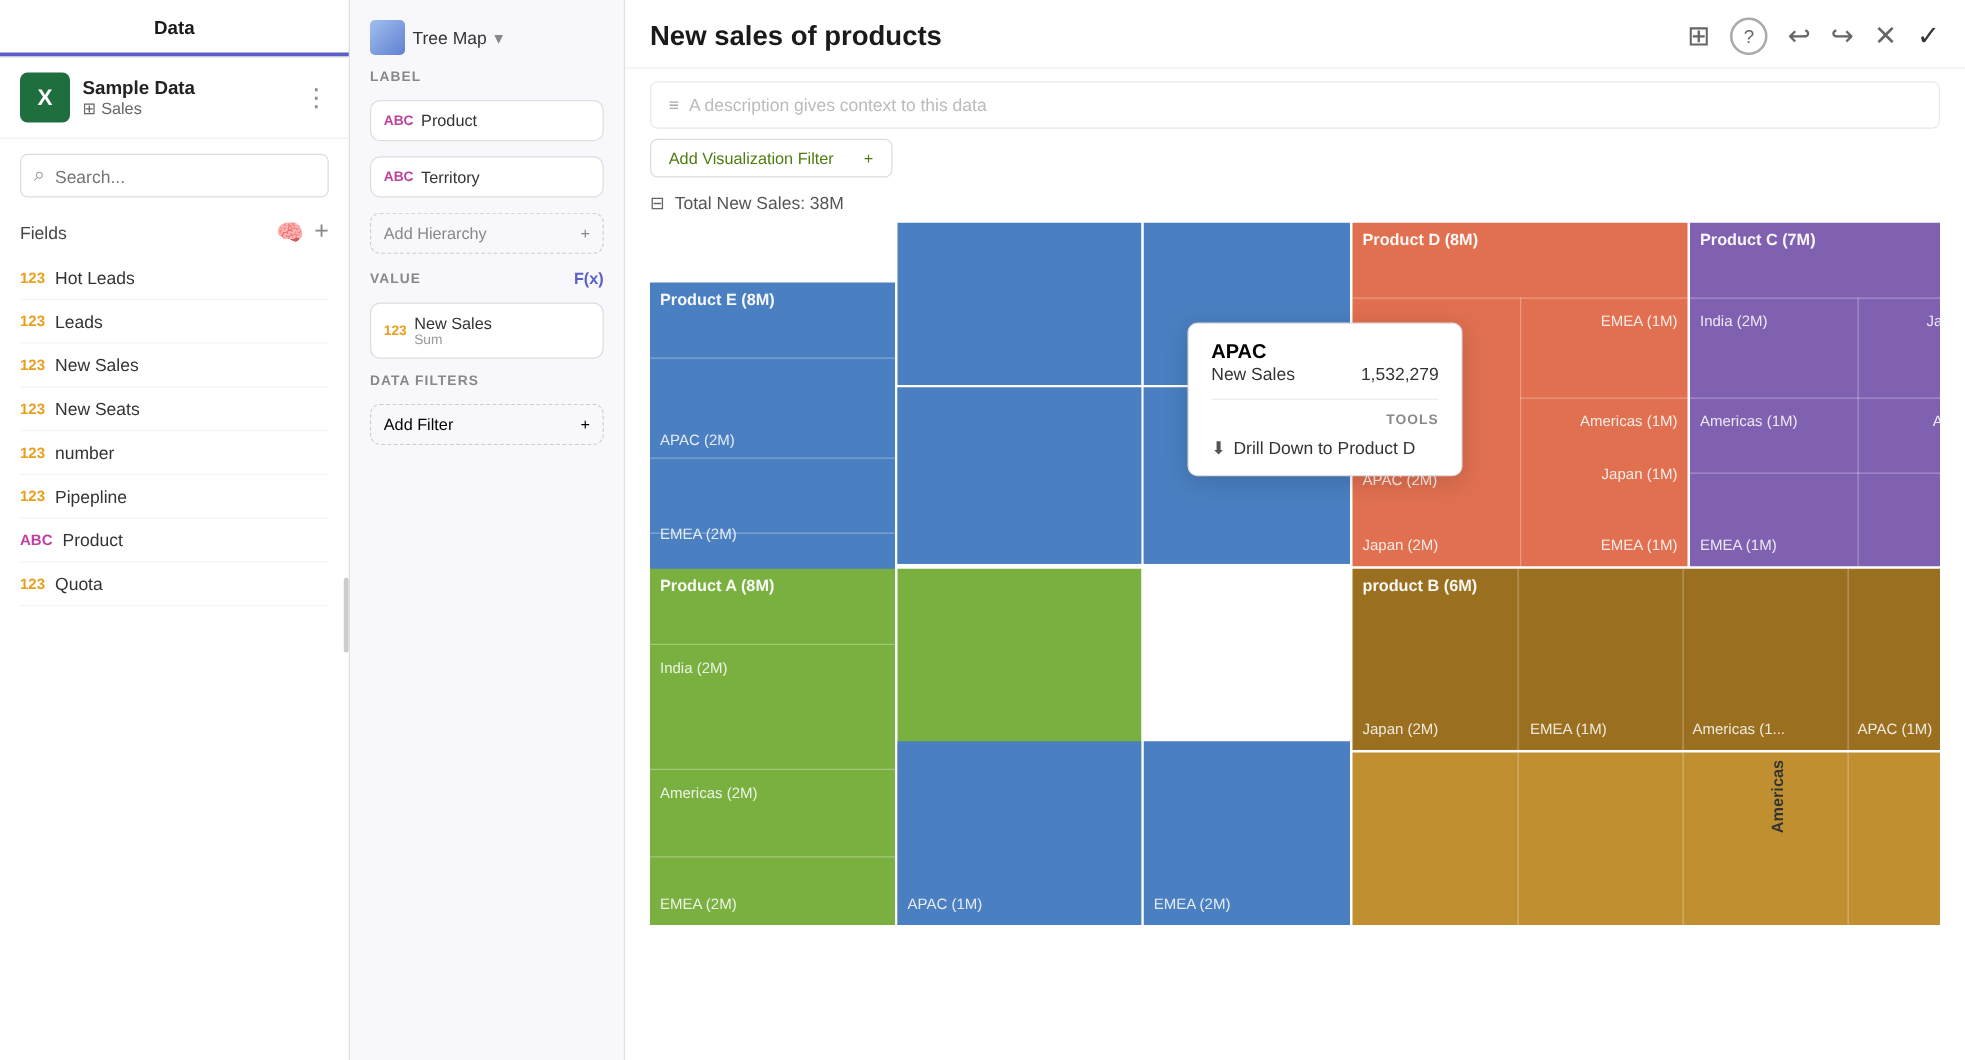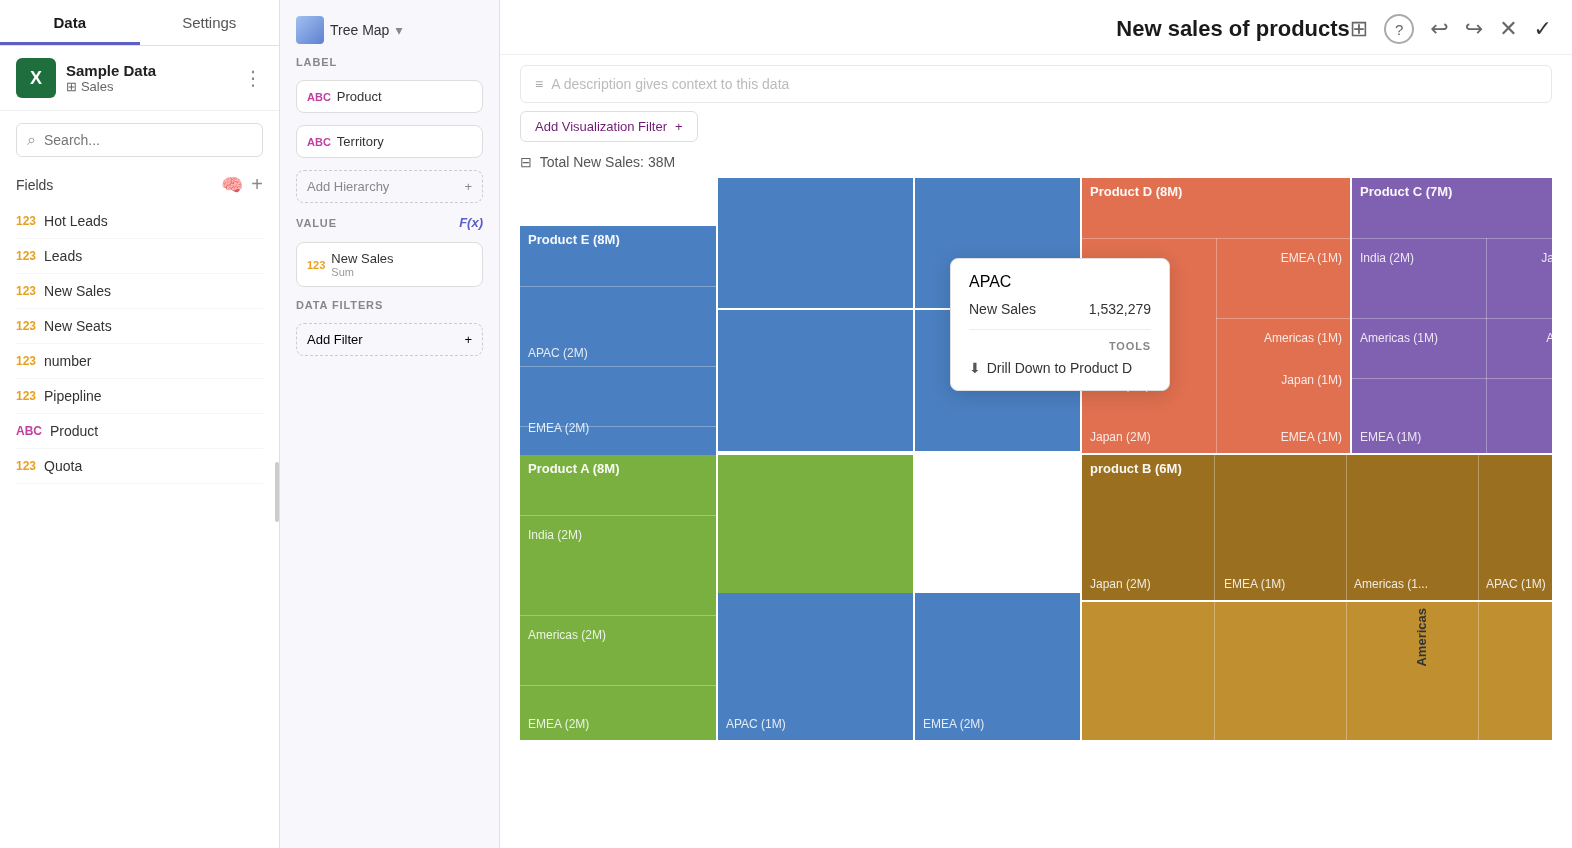--- a/index.html
+++ b/index.html
@@ -160,35 +160,35 @@
     .value-chip .sub { font-size: 11px; color: #999; display: block; }
     .add-filter {
       border: 1px dashed #ccc;
       border-radius: 8px;
       padding: 8px 10px;
       font-size: 13px; color: #000000;
       display: flex; align-items: center; justify-content: space-between;
       cursor: pointer;
     }
     .section-row { display: flex; align-items: center; justify-content: space-between; }
-    .fx-btn { color: #5b5fc7; font-size: 13px; font-weight: 600; cursor: pointer; font-style: italic; }
+    .fx-btn { color: #5b5fc7; font-size: 13px; font-weight: 600; cursor: pointer; }
 
     
     .main-area {
       flex: 1;
       background: #fff;
       display: flex;
       flex-direction: column;
       overflow: hidden;
       border-radius: 0;
     }
     .viz-header {
       display: flex;
       align-items: center;
-      justify-content: flex-end;
+      justify-content: space-between;
       padding: 14px 20px 10px;
       border-bottom: 1px solid #f0f0f0;
     }
     .viz-title {
       font-size: 22px;
       font-weight: 700;
       color: #1a1a1a;
     }
     .viz-toolbar {
       display: flex; align-items: center; gap: 16px;
@@ -200,25 +200,25 @@
       border-radius: 6px;
       padding: 10px 14px;
       color: #aaa;
       font-size: 14px;
       display: flex; align-items: center; gap: 8px;
     }
     .viz-filter-row {
       margin: 0 20px 8px;
     }
     .add-viz-filter {
-      display: inline-flex; align-items: center; gap: 8px;
+      display: inline-flex; align-items: center; gap: 24px;
       border: 1px solid #ddd;
       border-radius: 6px;
       padding: 7px 14px;
-      font-size: 13px; color: #701a75;
+      font-size: 13px; color: #4d7c0f;
       cursor: pointer;
     }
     .total-row {
       display: flex; align-items: center; gap: 8px;
       margin: 4px 20px 8px;
       font-size: 14px; color: #555;
     }
     .treemap-container {
       flex: 1;
       margin: 0 20px 10px;
@@ -231,21 +231,21 @@
       position: absolute;
       top: 80px; left: 430px;
       background: #fff;
       border: 1px solid #e0e0e0;
       border-radius: 8px;
       box-shadow: 0 4px 20px rgba(0,0,0,0.15);
       padding: 14px 18px;
       width: 220px;
       z-index: 100;
     }
-    .tooltip-title { font-size: 16px; font-weight: 400; margin-bottom: 10px; }
+    .tooltip-title { font-size: 16px; font-weight: 700; }
     .tooltip-row { display: flex; justify-content: space-between; font-size: 14px; color: #333; margin-bottom: 12px; }
     .tooltip-divider { border: none; border-top: 1px solid #eee; margin-bottom: 10px; }
     .tooltip-tools { font-size: 11px; font-weight: 700; color: #888; letter-spacing: 0.08em; text-transform: uppercase; margin-bottom: 8px; text-align: right; }
     .tooltip-drill { display: flex; align-items: center; gap: 6px; font-size: 14px; color: #333; cursor: pointer; }
     .tm-label {
       font-size: 13px;
       font-weight: 600;
       color: rgba(255,255,255,0.95);
       margin-bottom: 2px;
     }
@@ -261,21 +261,20 @@
       position: relative;
     }
   </style>
 </head>
 <body>
 
 <div class="left-panel">
 
   <div class="tabs">
     <div class="tab active">Data</div>
-    <div class="tab">Settings</div>
   </div>
 
   <div class="data-source">
     <div class="excel-icon">X</div>
     <div class="ds-info">
       <div class="ds-name">Sample Data</div>
       <div class="ds-table">
         <span>⊞</span>
         <span>Sales</span>
       </div>

